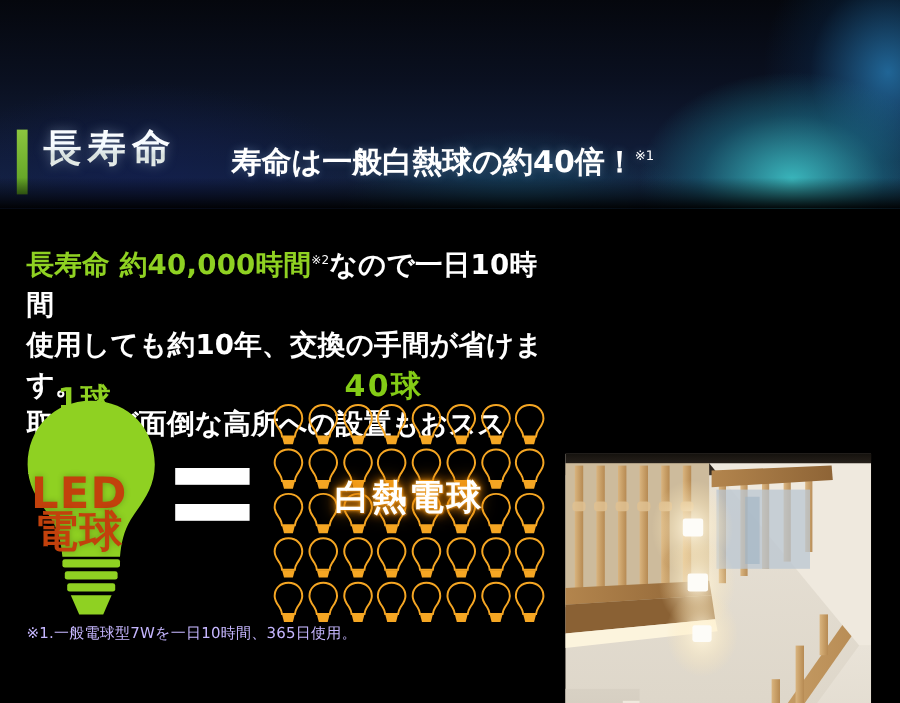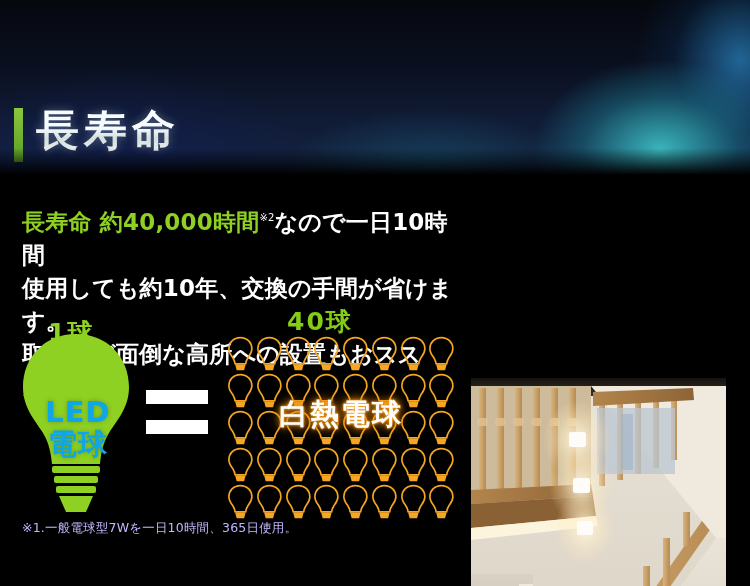--- a/index.html
+++ b/index.html
@@ -38,21 +38,21 @@
   }
   #green-bar {
     position: absolute;
     left: 14px; top: 108px;
     width: 9px; height: 54px;
     background: linear-gradient(to bottom, #8cc63f 0%, #5a9e21 100%);
   }
   #banner-title {
     position: absolute;
     left: 36px; top: 102px;
-    font-size: 43px;
+    font-size: 32px;
     font-weight: bold;
     letter-spacing: 5px;
     color: #f4f6f2;
     background: linear-gradient(to bottom, #ffffff 0%, #ffffff 45%, #d7ddd6 62%, #fbfcf9 100%);
     -webkit-background-clip: text;
     background-clip: text;
     -webkit-text-fill-color: transparent;
     text-shadow: 0 0 10px rgba(210,235,255,0.35);
     white-space: nowrap;
   }
@@ -114,27 +114,27 @@
 
   
   #led-bulb {
     position: absolute;
     left: 18px; top: 158px;
     width: 116px; height: 182px;
   }
   #led-bulb svg { display: block; }
   #led-text {
     position: absolute;
-    left: 20px; top: 222px;
+    left: 8px; top: 222px;
     width: 116px;
     text-align: center;
-    font-size: 29px;
+    font-size: 36px;
     font-weight: bold;
     line-height: 32px;
-    color: #0ea5e9;
+    color: #c2410c;
     letter-spacing: 1px;
     text-shadow: 0 0 5px rgba(0,0,0,0.25);
   }
 
   
   #equals {
     position: absolute;
     left: 146px; top: 210px;
     width: 62px; height: 56px;
   }
@@ -201,20 +201,23 @@
   #photo svg { display: block; }
 </style>
 </head>
 <body>
 
 <div id="page">
 
   <div id="banner">
     <div id="green-bar"></div>
     <div id="banner-title">長寿命</div>
+    <div id="banner-sub">
+      <span>寿命は一般白熱球の約40倍！</span><span class="sup">※1</span>
+    </div>
     <div id="banner-fade"></div>
   </div>
 
   <div id="main">
 
     <div id="body-copy">
       <span class="grn">長寿命 約40,000時間</span><span class="sup">※2</span><span>なので一日10時間</span><br>
       <span>使用しても約10年、交換の手間が省けます。</span><br>
       <span>取替えが面倒な高所への設置もおススメ。</span>
     </div>

